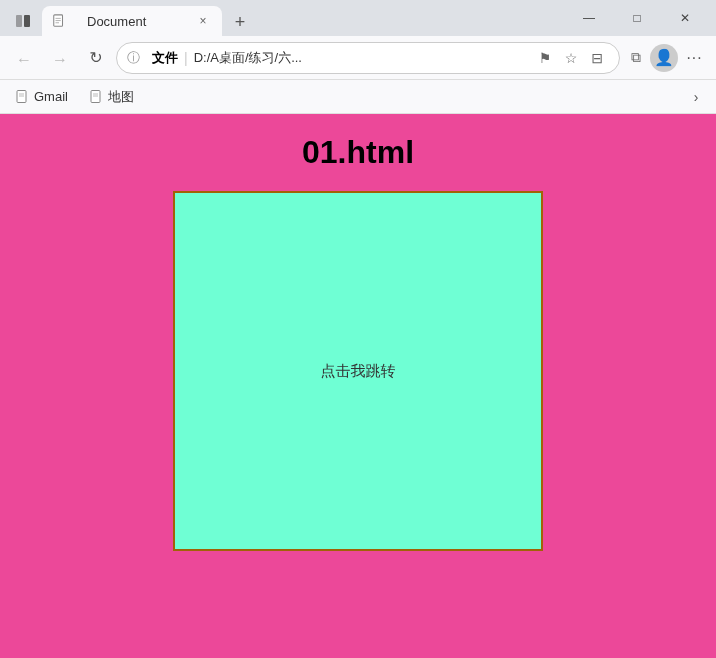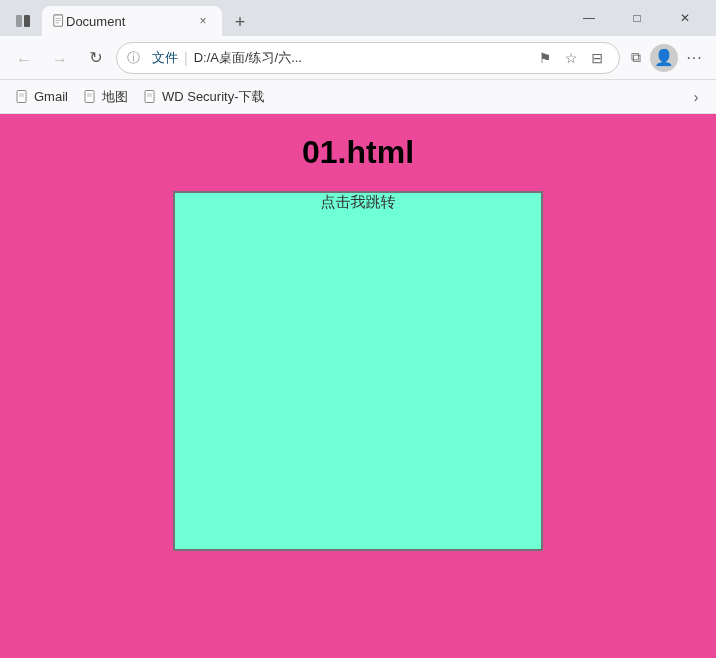--- a/index.html
+++ b/index.html
@@ -30,21 +30,21 @@
       height: 100%;
     }
 
     .tab {
       display: flex;
       align-items: center;
       background: #f9f9fb;
       height: 30px;
       padding: 0 10px;
       border-radius: 8px 8px 0 0;
-      gap: 0;
+      gap: 21px;
       min-width: 180px;
     }
 
     .tab-icon {
       width: 14px;
       height: 14px;
       color: #666;
     }
 
     .tab-label {
@@ -202,21 +202,21 @@
       border-radius: 4px;
     }
 
     
     .bookmarks-bar {
       height: 34px;
       background: #f9f9fb;
       display: flex;
       align-items: center;
       padding: 0 8px;
-      gap: 0;
+      gap: 6px;
       border-bottom: 1px solid #e0e0e0;
     }
 
     .bookmark-item {
       display: flex;
       align-items: center;
       gap: 4px;
       padding: 4px 8px;
       border-radius: 4px;
       cursor: pointer;
@@ -252,23 +252,23 @@
       font-size: 32px;
       font-weight: bold;
       color: #000;
       margin-bottom: 20px;
     }
 
     .cyan-box {
       width: 370px;
       height: 360px;
       background: #6fffd4;
-      border: 2px solid #737373;
-      display: flex;
-      align-items: flex-start;
+      border: 2px solid #a16207;
+      display: flex;
+      align-items: center;
       justify-content: center;
       cursor: pointer;
     }
 
     .cyan-box-text {
       font-size: 15px;
       color: #333;
     }
   </style>
 </head>
@@ -311,21 +311,21 @@
     <div class="nav-btn disabled">
       <span>→</span>
     </div>
     <div class="nav-btn">
       <span>↻</span>
     </div>
 
     <div class="address-bar">
       <span class="address-info-icon">ⓘ</span>
       <span class="address-divider"> </span>
-      <span style="font-size:13px;color:#0c4a6e;">文件</span>
+      <span style="font-size:13px;color:#000000;font-weight:bold;">文件</span>
       <span class="address-divider">|</span>
       <span class="address-text">D:/A桌面/练习/六...</span>
       <div class="address-actions">
         <div class="addr-action-btn">
           <span>⚑</span>
         </div>
         <div class="addr-action-btn">
           <span>☆</span>
         </div>
         <div class="addr-action-btn">
@@ -355,28 +355,20 @@
       <span>Gmail</span>
     </div>
     <div class="bookmark-item">
       <svg width="14" height="14" viewBox="0 0 14 14">
         <rect x="1" y="0.5" width="9" height="12" rx="1" stroke="#888" stroke-width="1" fill="white"></rect>
         <line x1="3" y1="4" x2="8" y2="4" stroke="#aaa" stroke-width="0.8"></line>
         <line x1="3" y1="6" x2="8" y2="6" stroke="#aaa" stroke-width="0.8"></line>
       </svg>
       <span>地图</span>
     </div>
-    <div class="bookmark-item">
-      <svg width="14" height="14" viewBox="0 0 14 14">
-        <rect x="1" y="0.5" width="9" height="12" rx="1" stroke="#888" stroke-width="1" fill="white"></rect>
-        <line x1="3" y1="4" x2="8" y2="4" stroke="#aaa" stroke-width="0.8"></line>
-        <line x1="3" y1="6" x2="8" y2="6" stroke="#aaa" stroke-width="0.8"></line>
-      </svg>
-      <span>WD Security-下载</span>
-    </div>
     <div class="bookmarks-arrow">›</div>
   </div>
 
   <div class="page-content">
     <h1 class="page-title">01.html</h1>
     <div class="cyan-box">
       <span class="cyan-box-text">点击我跳转</span>
     </div>
   </div>
 

